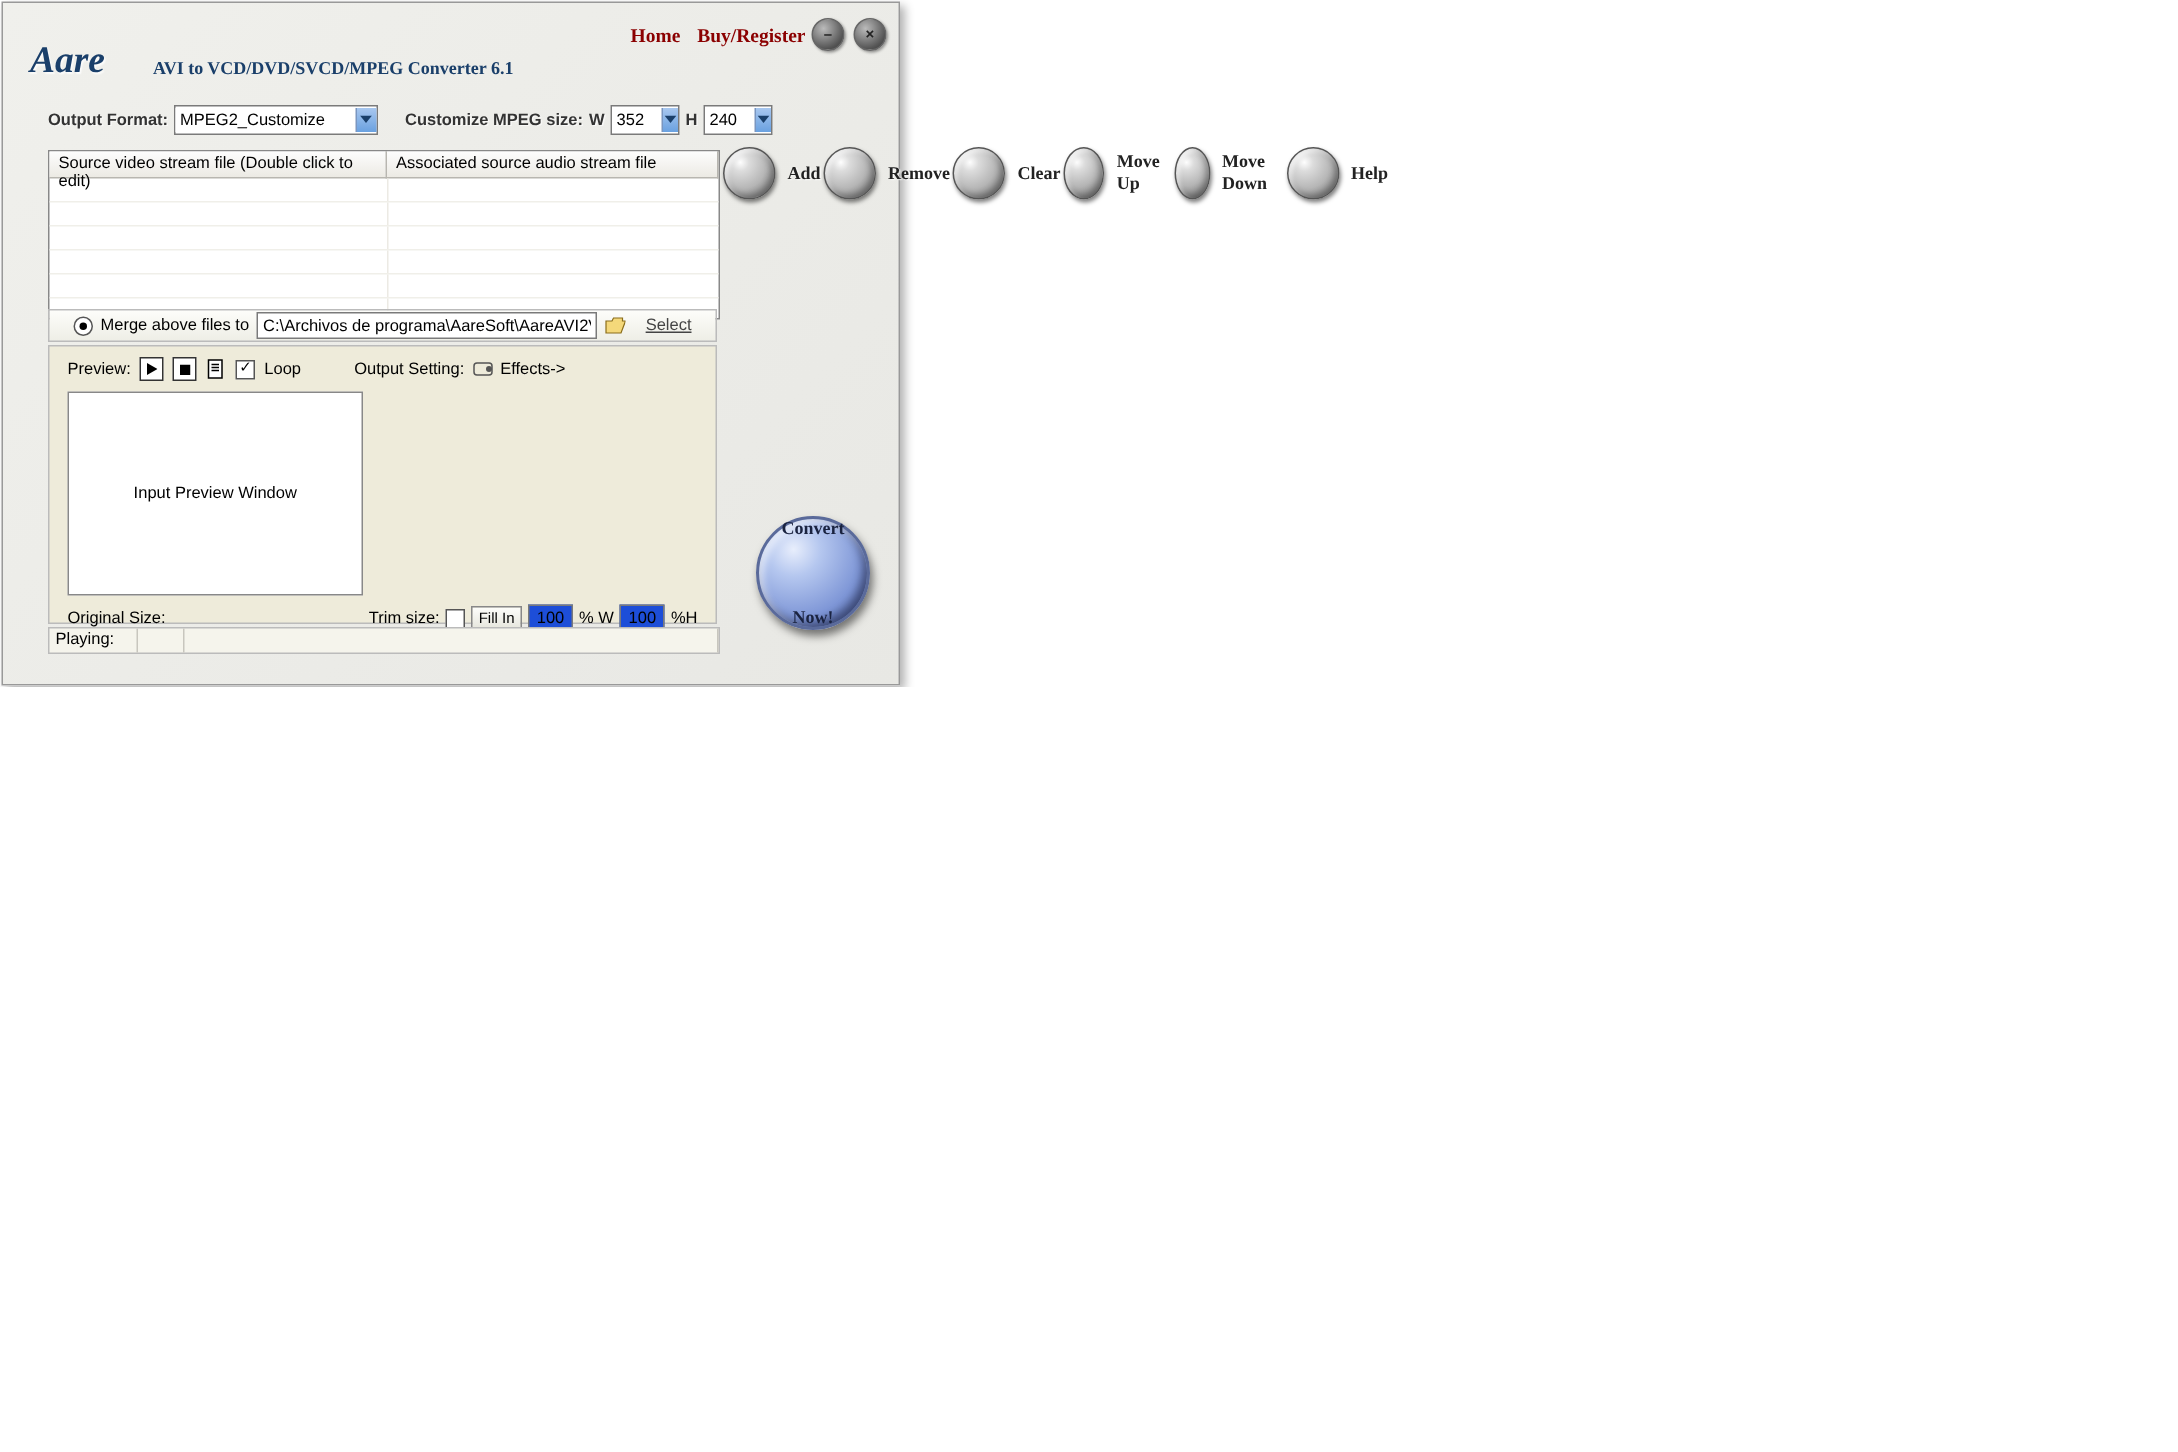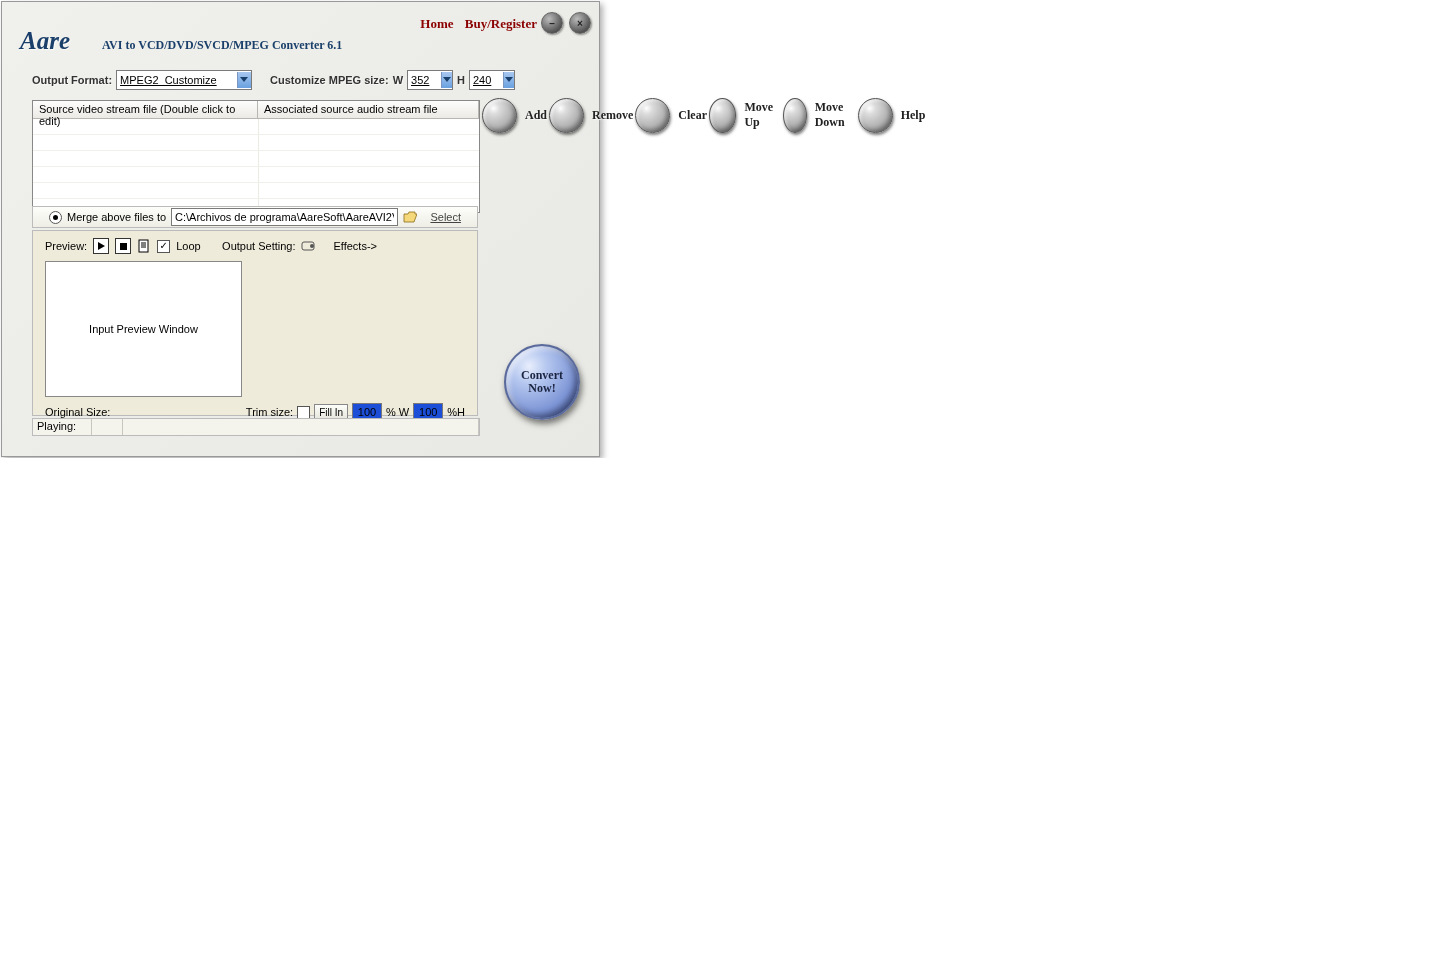--- a/index.html
+++ b/index.html
@@ -98,21 +98,20 @@
   border: 1px solid #7a7a7a;
   height: 18px;
 }
 .dropdown input {
   border: none;
   outline: none;
   font-size: 11px;
   padding: 0 3px;
   height: 16px;
   width: 100%;
-  text-decoration: underline;
 }
 .dd-arrow {
   width: 16px;
   height: 16px;
   background: linear-gradient(#a8c7ef, #6aa1e0);
   border-left: 1px solid #7a96c0;
   display: flex;
   align-items: center;
   justify-content: center;
   cursor: pointer;
@@ -288,21 +287,21 @@
   top: 342px;
   left: 502px;
   width: 72px; height: 72px;
   border-radius: 50%;
   background: radial-gradient(circle at 32% 28%, #e8eefc 0%, #b5c7ef 25%, #7d95d6 65%, #3c4f8c 100%);
   border: 2px solid #5a6a9a;
   box-shadow: 2px 4px 6px rgba(0,0,0,0.5), inset -3px -3px 6px rgba(0,0,20,0.4), inset 3px 3px 5px rgba(255,255,255,0.6);
   display: flex;
   flex-direction: column;
   align-items: center;
-  justify-content: center;
+  justify-content: space-between;
   font-family: "Times New Roman", serif;
   font-size: 12px;
   font-weight: bold;
   color: #1a2340;
   cursor: pointer;
   text-align: center;
   line-height: 1.1;
 }
 u { text-decoration: underline; }
 </style>
@@ -424,21 +423,21 @@
             <line x1="3" y1="4" x2="8" y2="4" stroke="#000"></line>
             <line x1="3" y1="6" x2="8" y2="6" stroke="#000"></line>
             <line x1="3" y1="8" x2="8" y2="8" stroke="#000"></line>
           </svg>
         </span>
         <span class="chk checked"></span>
         <span>Loop</span>
       </div>
       <div class="right">
         <span>Output Setting:</span>
-        <span style="display:inline-flex;align-items:center;gap:16px;cursor:pointer">
+        <span style="display:inline-flex;align-items:center;gap:2px;cursor:pointer">
           <svg width="16" height="12">
             <rect x="1" y="2" width="12" height="8" rx="2" fill="none" stroke="#555" stroke-width="1"></rect>
             <circle cx="11" cy="6" r="2" fill="#555"></circle>
           </svg>
           <span>Effects-&gt;</span>
         </span>
       </div>
     </div>
     <div class="preview-windows">
       <div class="pwin">Input Preview Window</div>

